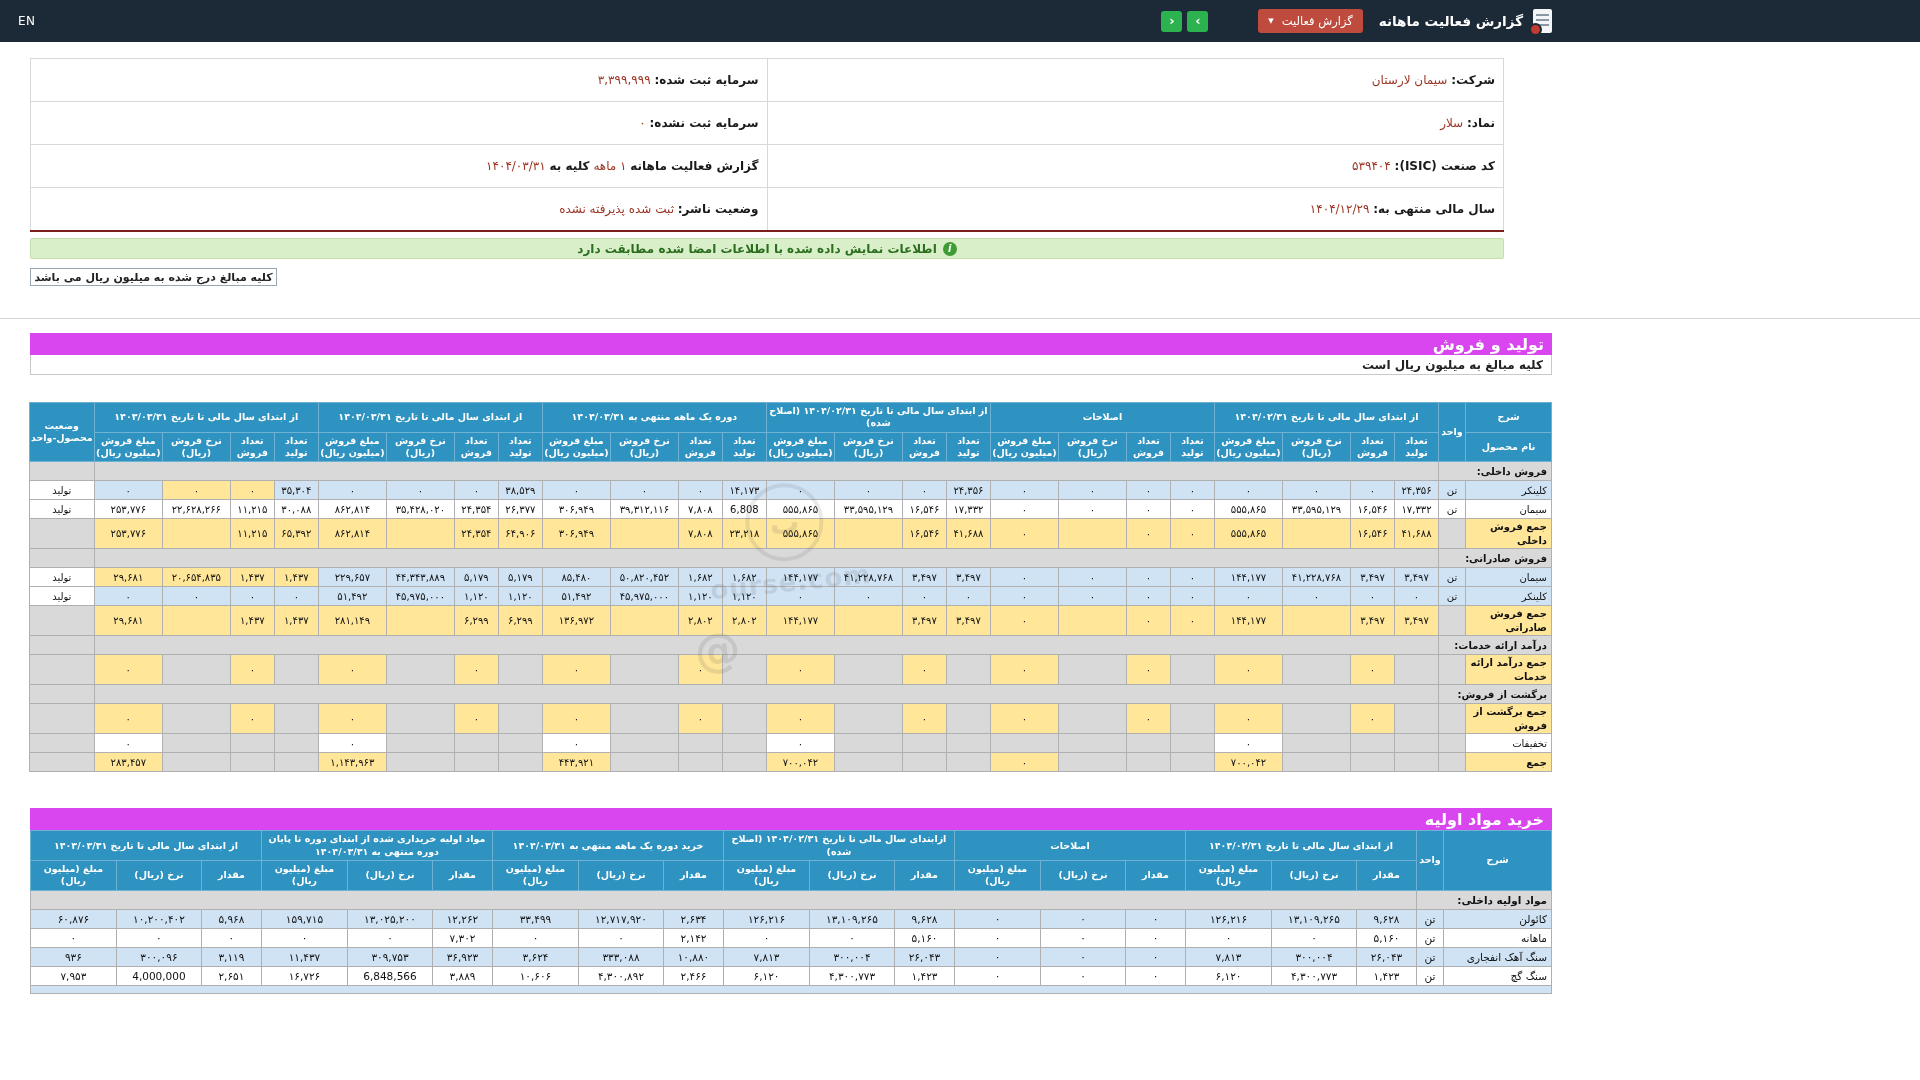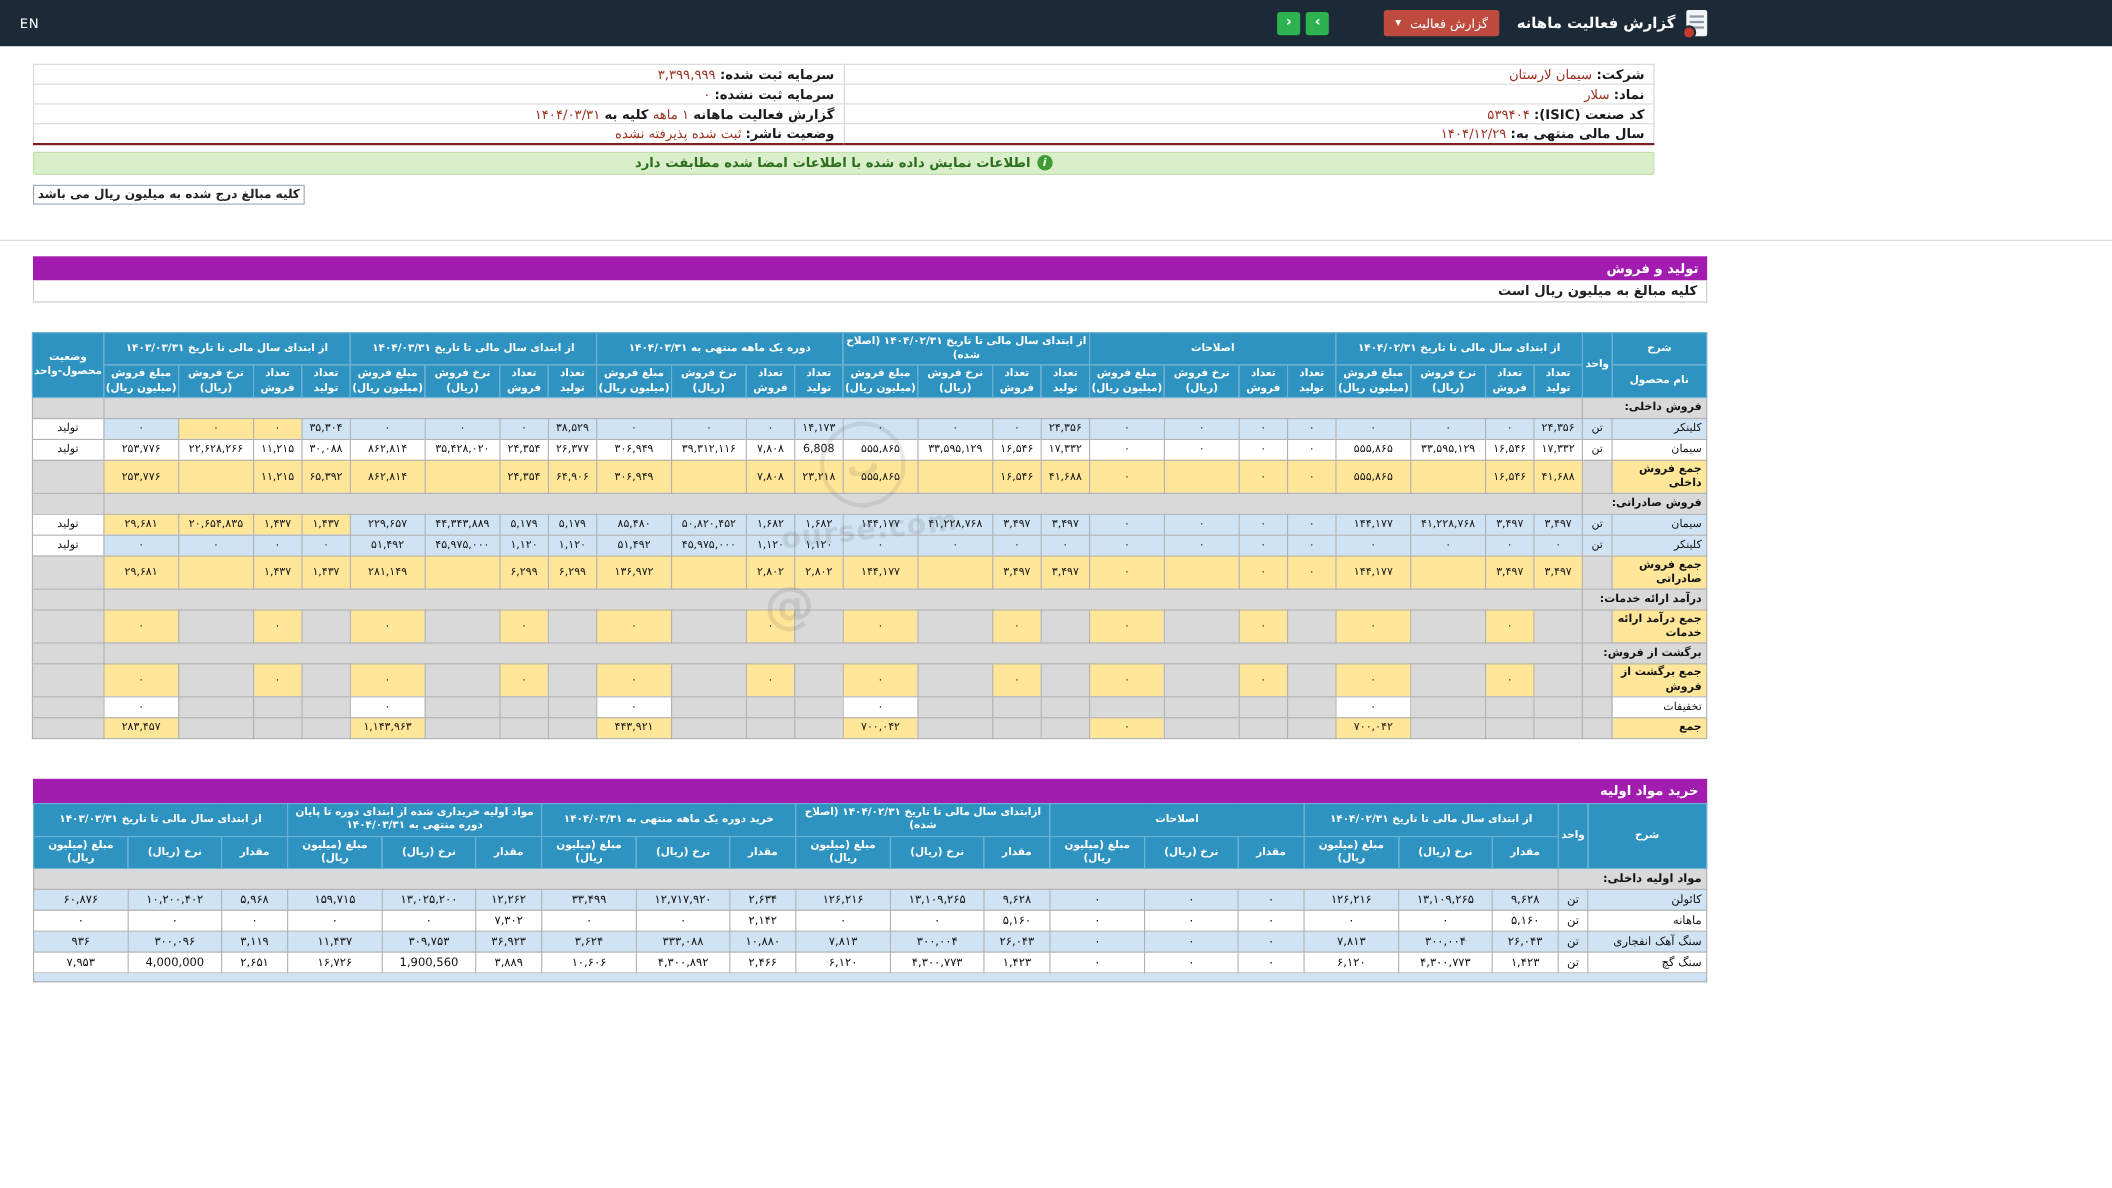--- a/index.html
+++ b/index.html
@@ -15,32 +15,32 @@
   .report-select{background:#bf4a3e;color:#fff;font-size:11.5px;border:none;border-radius:3px;height:24px;padding:0 10px;display:flex;align-items:center;gap:8px;cursor:pointer;font-family:inherit;margin-right:6px;white-space:nowrap;}
   .report-select .caret{font-size:7px;line-height:1;}
   .nav-btns{display:flex;gap:5px;margin-right:40px;}
   .nav-btn{width:21px;height:21px;border:none;border-radius:3px;background:#2cb24f;color:#fff;font-size:13px;font-weight:bold;cursor:pointer;display:flex;align-items:center;justify-content:center;font-family:inherit;line-height:1;padding-bottom:2px;}
   .en-link{margin-right:auto;color:#fff;font-size:12px;text-decoration:none;letter-spacing:.5px;text-align:right;}
 
   
   .header-area{margin:0 368px 0 30px;}
   .inner{margin-right:48px;}
   .info-table{width:100%;border-collapse:collapse;margin-top:16px;font-size:12px;}
-  .info-table td{border:1px solid #d8d8d8;padding:1px 8px;height:18px;width:50%;}
+  .info-table td{border:1px solid #d8d8d8;padding:14px 8px;height:18px;width:50%;}
   .info-table tr:last-child td{border-bottom:2px solid #7e1f1f;}
   .lbl{font-weight:bold;color:#1a1a1a;}
   .val{color:#9c3423;}
   .sign-banner{margin-top:6px;background:#d9efc9;border:1px solid #c2e0ab;height:21px;display:flex;align-items:center;justify-content:center;gap:6px;font-size:12px;color:#2c6e1f;font-weight:bold;border-radius:2px;}
   .info-icon{width:14px;height:14px;border-radius:50%;background:#3f9c35;color:#fff;font-size:10px;font-weight:bold;display:flex;align-items:center;justify-content:center;font-style:italic;flex:0 0 auto;}
   .amounts-note{margin:9px auto 0 0;width:247px;height:18px;border:1px solid #9aa7b0;background:#fff;font-size:11px;font-weight:bold;display:flex;align-items:center;justify-content:center;color:#222;}
   .page-divider{margin-top:32px;border-top:1px solid #d6d6d6;width:1920px;}
 
   
   .report-body{margin:14px 368px 0 30px;position:relative;}
-  .section-bar{height:22px;background:#a21caf;color:#fff;font-size:12px;font-weight:bold;display:flex;align-items:center;padding:0 8px;}
+  .section-bar{height:22px;background:#d946ef;color:#fff;font-size:16px;font-weight:bold;display:flex;align-items:center;padding:0 8px;}
   .body-note{height:20px;border:1px solid #c9c9c9;border-top:none;display:flex;align-items:center;padding:0 8px;font-size:12px;font-weight:bold;color:#222;background:#fff;}
   .tbl-wrap{margin-top:27px;}
   .tbl-wrap.second{margin-top:36px;}
 
   table.data-table{border-collapse:collapse;table-layout:fixed;width:1522px;}
   .data-table th{background:#2e93c0;color:#fff;font-weight:bold;font-size:9.5px;padding:2px 1px;border:1px solid #6fb3d4;text-align:center;line-height:1.3;}
   .data-table td{border:1px solid #b0b0b0;font-size:10px;text-align:center;padding:1px 2px;height:19px;line-height:1.35;color:#111;background:#fff;}
   .t-materials td{font-size:10.5px;}
   .bg-blue td{background:#cfe3f4;}
   .bg-white td{background:#fff;}
@@ -650,21 +650,21 @@
             <td>۰</td>
             <td>۰</td>
             <td>۰</td>
             <td>۱,۴۲۳</td>
             <td>۴,۳۰۰,۷۷۳</td>
             <td>۶,۱۲۰</td>
             <td>۲,۴۶۶</td>
             <td>۴,۳۰۰,۸۹۲</td>
             <td>۱۰,۶۰۶</td>
             <td>۳,۸۸۹</td>
-            <td>1,900,560</td>
+            <td>6,848,566</td>
             <td>۱۶,۷۲۶</td>
             <td>۲,۶۵۱</td>
             <td>4,000,000</td>
             <td>۷,۹۵۳</td>
           </tr>
         </tbody>
       </table>
     <div class="clipped-row"></div>
   </div>
 

